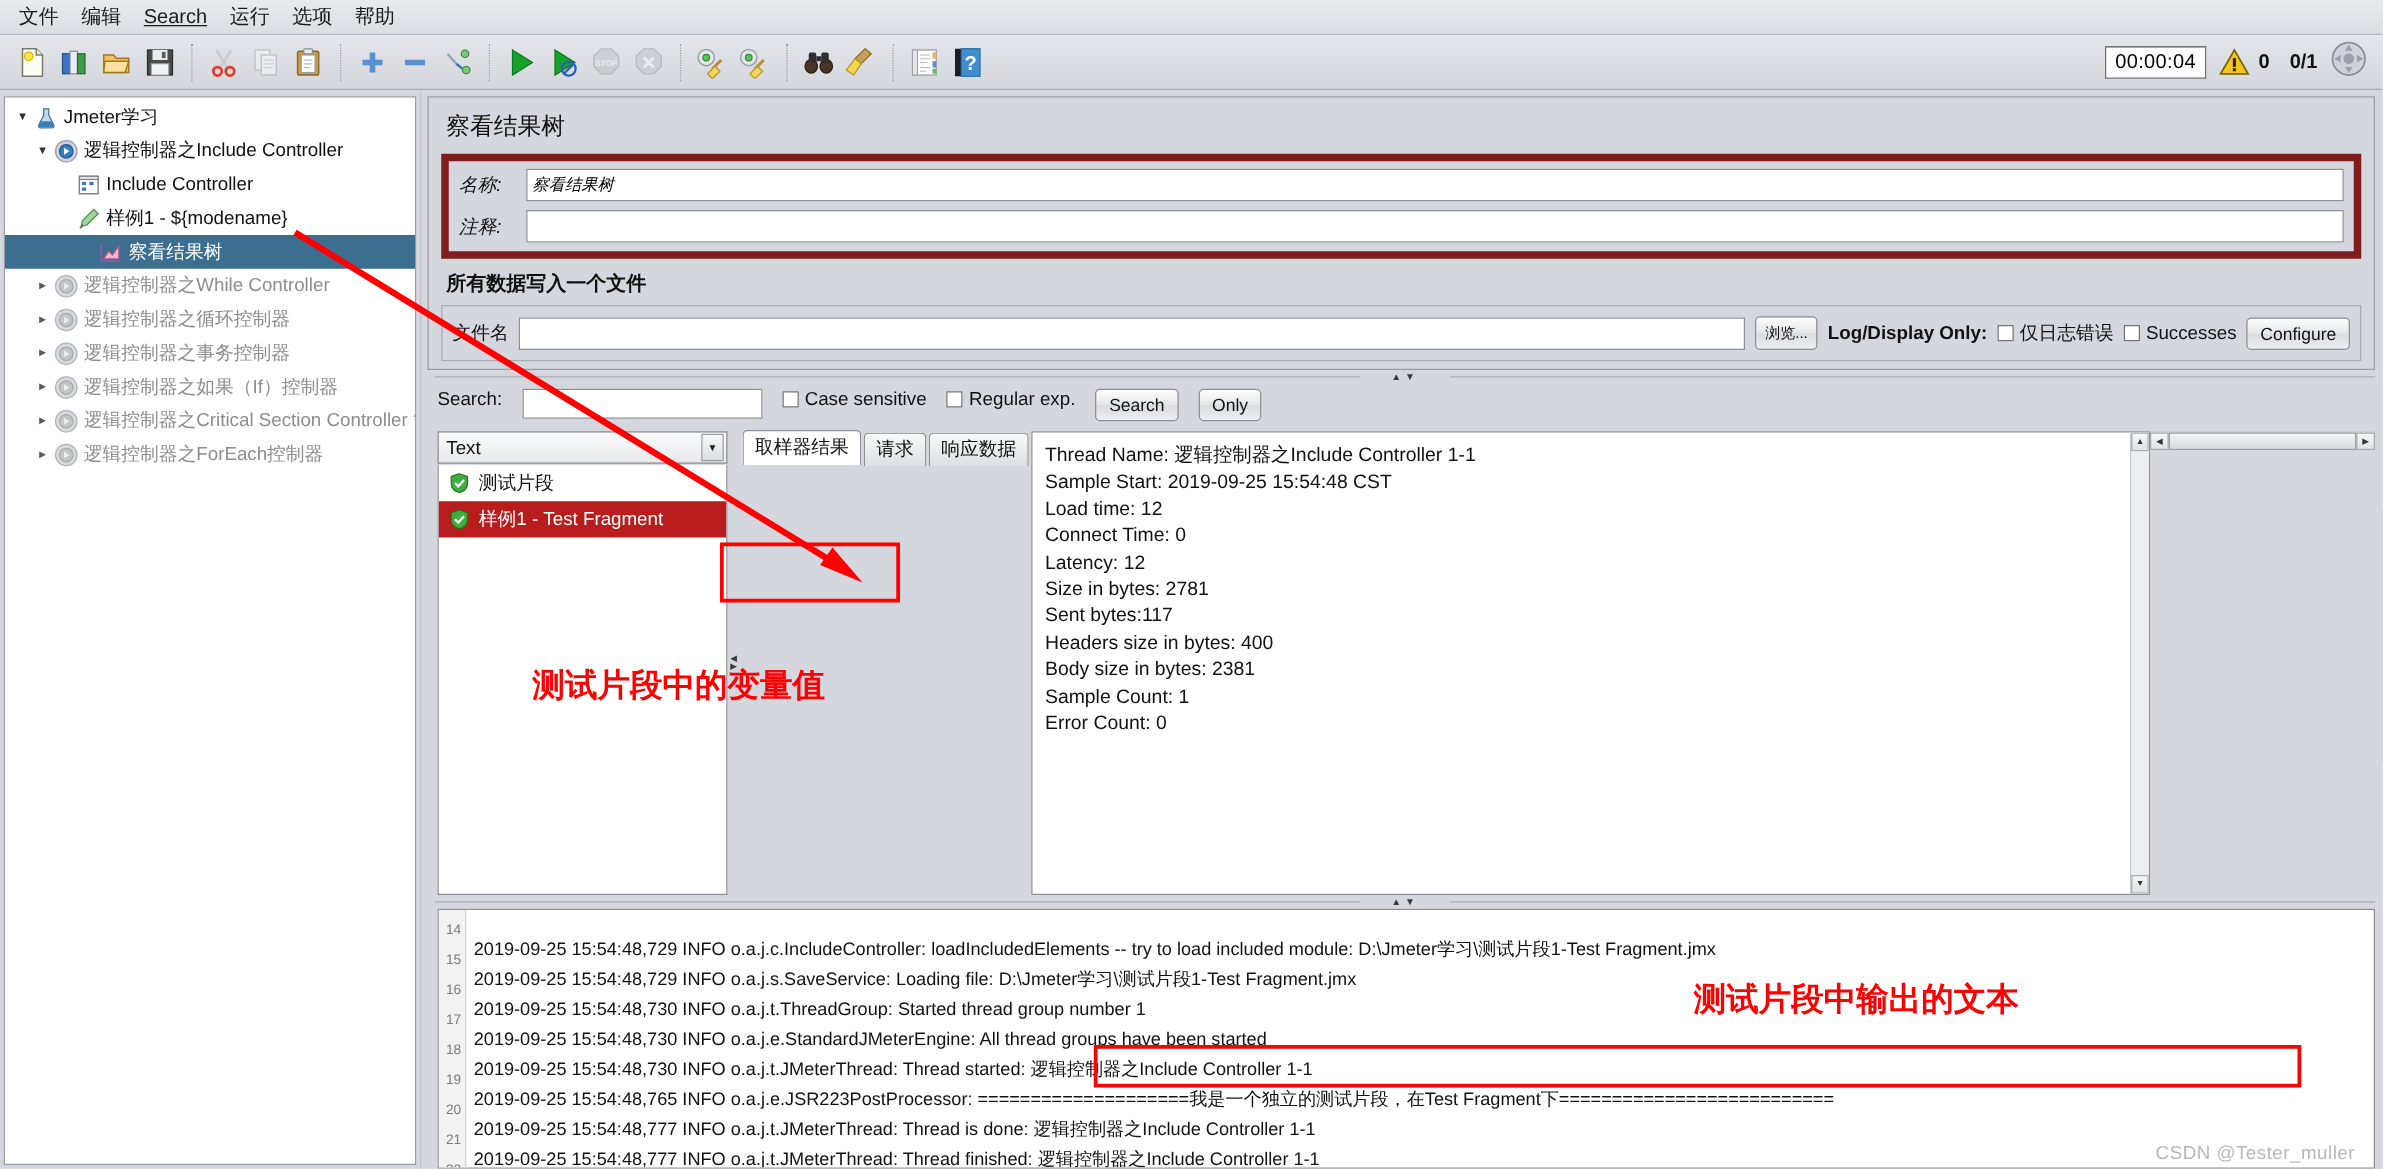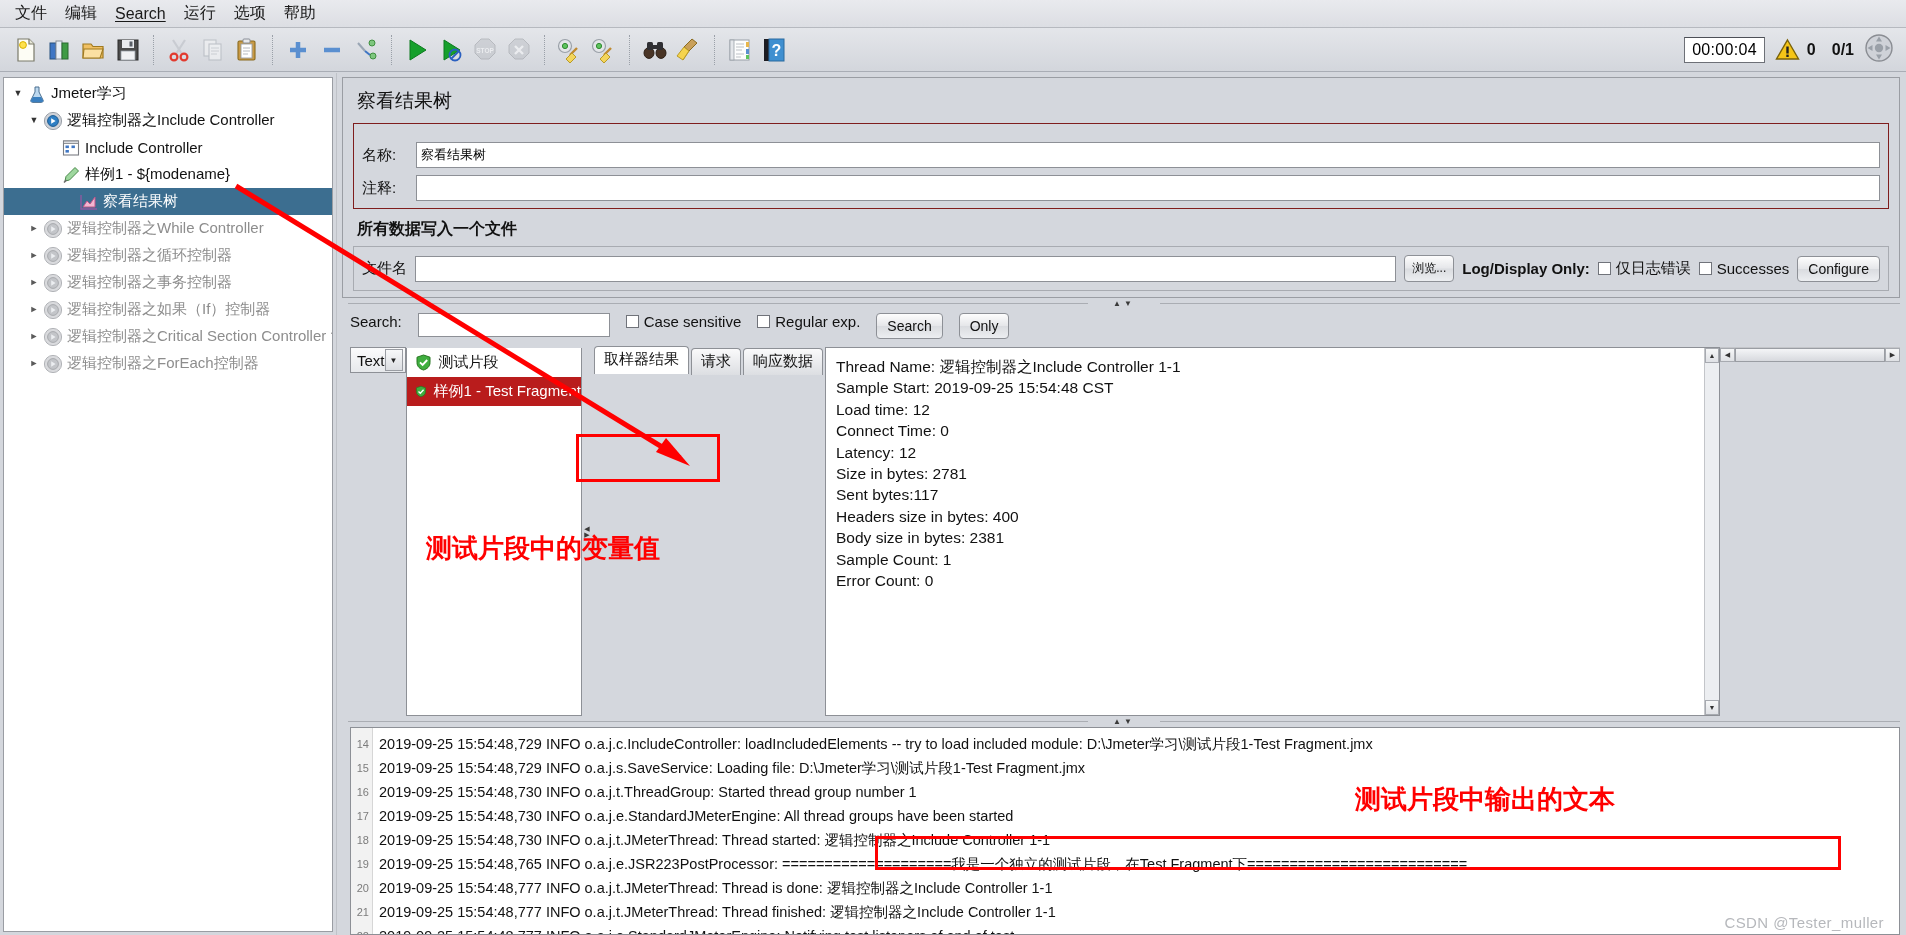--- a/index.html
+++ b/index.html
@@ -119,23 +119,24 @@
 
   #config-area {
     border:1px solid #9a9da3;
     background:#d4d7dd;
     margin: 4px 6px 0 0;
     padding: 8px 10px 6px 10px;
   }
   #panel-title { font-size:19px; color:#111; margin: 2px 0 9px 4px; }
 
   .fieldbox {
-    border:1px solid #7f1d1d;
-    padding:18px 8px 7px 8px;
+    border:6px solid #7f1d1d;
+    padding:6px 8px 7px 8px;
     background:#d4d7dd;
+    font-style:italic;
   }
   .frow { display:flex; align-items:center; margin-bottom:7px; }
   .frow:last-child { margin-bottom:0; }
   .flabel { font-size:15px; color:#111; width:54px; min-width:54px; }
   .ftext {
     flex:1; height:26px;
     background:#ffffff;
     border:1px solid #8d9096;
     font-size:13px; color:#000;
     padding:0 4px;
@@ -183,21 +184,21 @@
     display:flex; align-items:flex-start; gap:16px;
     padding: 4px 8px 8px 8px;
   }
   #searchrow .slabel { font-size:15px; color:#111; }
   #searchinput {
     width:192px; height:24px; background:#fff; border:1px solid #8d9096;
   }
 
   
   #results-area { flex:1; display:flex; min-height:0; padding: 0 6px 0 8px; gap:0; }
-  #res-left { width:232px; min-width:232px; display:flex; flex-direction:row; }
+  #res-left { width:232px; min-width:232px; display:flex; flex-direction:column; }
   .combo {
     height:26px; background:linear-gradient(to bottom,#fbfbfc,#e7e9ec);
     border:1px solid #8d9096;
     display:flex; align-items:center; justify-content:space-between;
     font-size:15px; color:#111; padding:0 2px 0 6px; cursor:pointer;
   }
   .combo .arrowbtn {
     width:18px; height:22px; display:flex;align-items:center;justify-content:center;
     background:linear-gradient(to bottom,#f7f8f9,#dcdee2);
     border:1px solid #9a9da3; font-size:8px; color:#222;
@@ -261,21 +262,21 @@
     margin: 0 6px 0 8px;
     background:#ffffff; border:1px solid #8d9096;
     display:flex; overflow:hidden; position:relative;
   }
   #gutter {
     width:22px; min-width:22px; background:#f2f2f2;
     border-right:1px solid #d6d6d6;
     padding-top:4px;
   }
   .gnum { height:24px; font-size:11px; color:#7c7c7c; text-align:right; padding-right:3px; line-height:24px; }
-  #log-lines { flex:1; padding-top:4px; overflow:hidden; min-width:0; }
+  #log-lines { flex:1; padding-top:20px; overflow:hidden; min-width:0; }
   .logline {
     height:24px; line-height:24px;
     font-size:14.5px; color:#111;
     white-space:nowrap; padding-left:6px;
     font-family:"Liberation Sans", sans-serif;
   }
 
   
   .anno-text {
     position:absolute; color:#ff0000; font-weight:bold;

